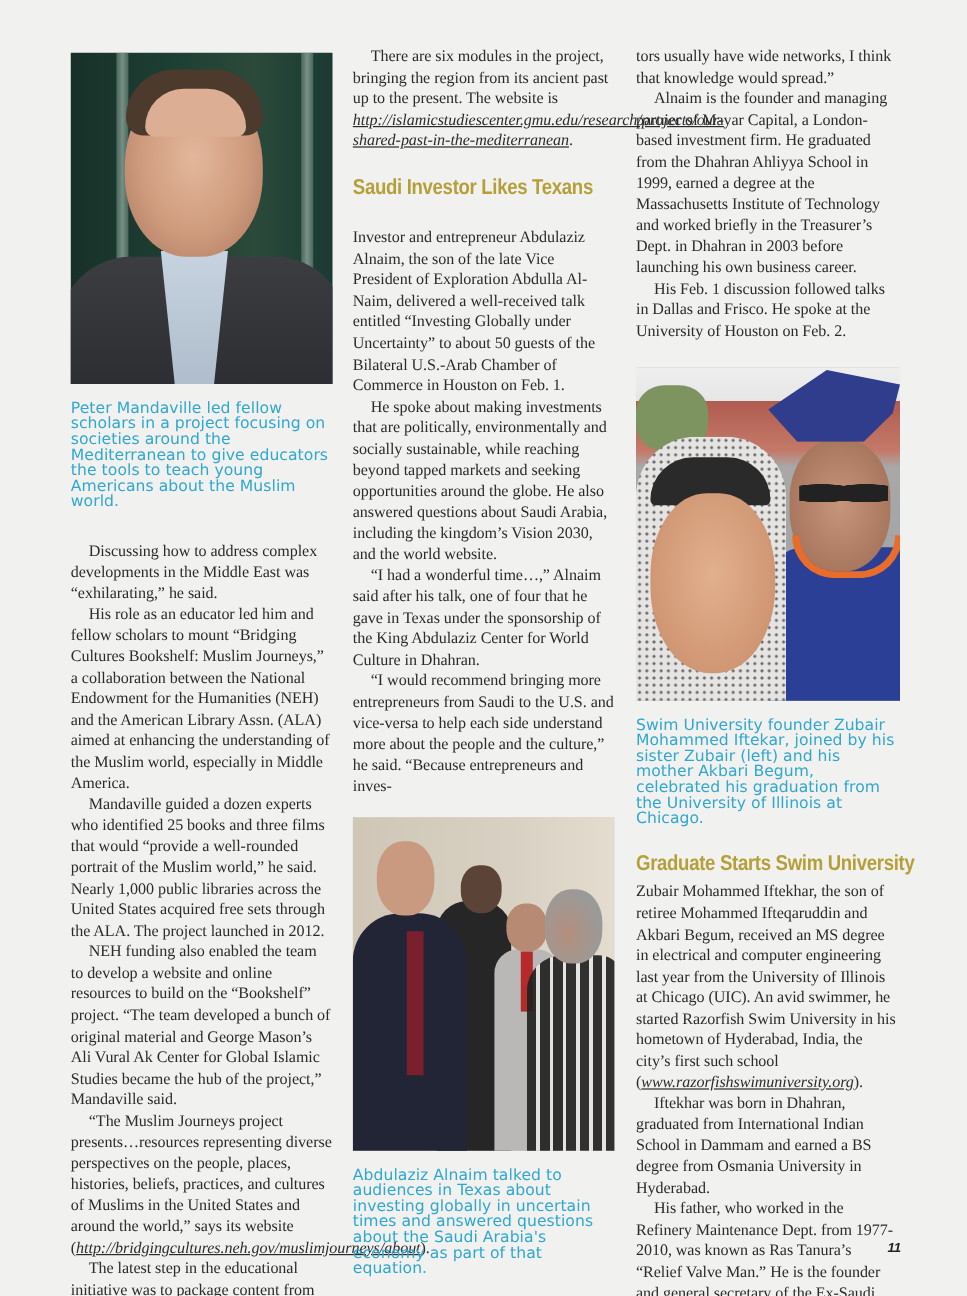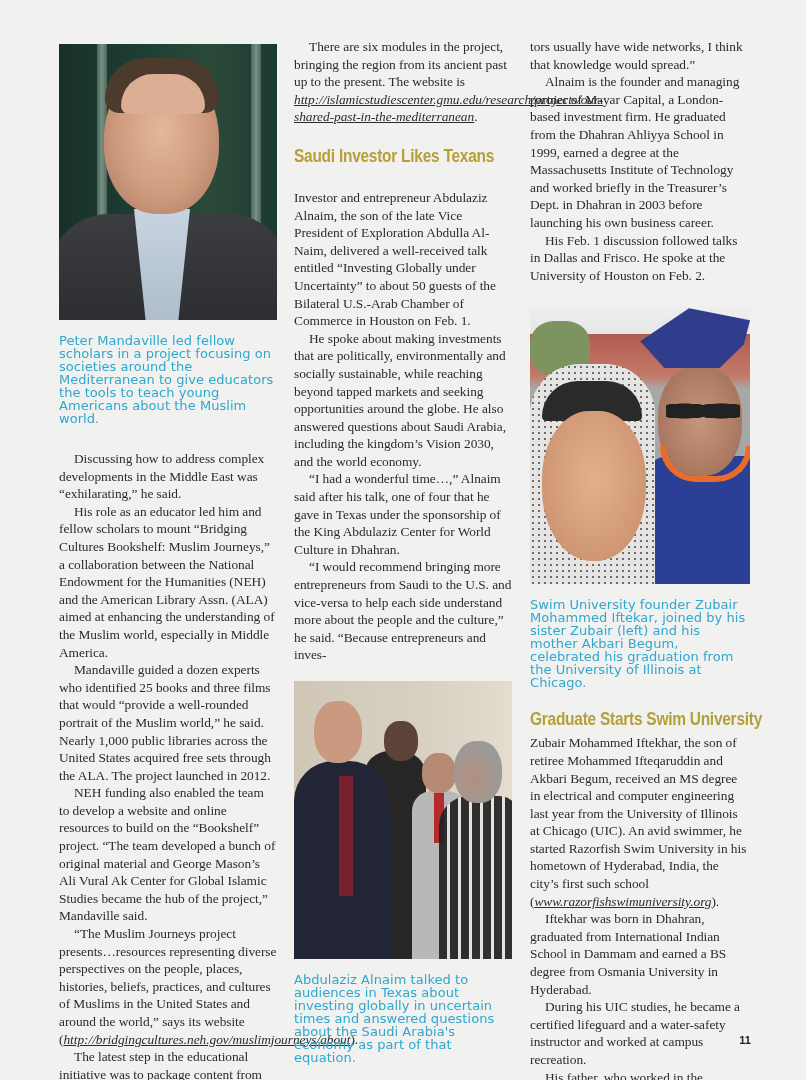--- a/index.html
+++ b/index.html
@@ -31,21 +31,21 @@
   .headline {
     font-family:"Liberation Sans", sans-serif;
     font-stretch:condensed;
     color:#b59f39; font-size:18px; letter-spacing:-0.3px;
     transform:scaleX(0.86); transform-origin:left center;
     white-space:nowrap; margin:0;
   }
   .page-num {
     position:absolute; right:55px; top:1034px;
     font-family:"Liberation Sans", sans-serif; font-weight:bold;
-    font-size:11px; color:#222;
+    font-size:11px; color:#222;font-style:italic;
   }
 
   
   #photo-mandaville { width:218px; height:276px; background:#1f3a33; }
   #photo-mandaville .bg1 { position:absolute; left:0; top:0; width:100%; height:100%;
     background:linear-gradient(90deg,#183128 0%,#1e3f34 40%,#2b4a3a 70%,#1a3a33 100%); }
   #photo-mandaville .pillar { position:absolute; top:0; width:10px; height:190px; background:linear-gradient(90deg,#5d7a6f,#9fb4aa,#5d7a6f); opacity:0.7; }
   #photo-mandaville .face { position:absolute; left:45px; top:20px; width:115px; height:150px;
     background:radial-gradient(ellipse at 50% 45%, #e3b79c 0%, #cf9b7d 55%, #a97761 100%); border-radius:50% 50% 45% 45%; }
   #photo-mandaville .hair { position:absolute; left:46px; top:14px; width:114px; height:55px;
@@ -121,21 +121,21 @@
     
   </div>
   <div class="body-text">
     <p><span>There are six modules in the project, bringing the region from its ancient past up to the present. The website is </span><em>http://islamicstudiescenter.gmu.edu/research/projects/our-shared-past-in-the-mediterranean</em><span>.</span></p>
   </div>
 
   <h2 class="headline" style="margin-top:20px">Saudi Investor Likes Texans</h2>
 
   <div class="body-text" style="margin-top:22px">
     <p class="noindent">Investor and entrepreneur Abdulaziz Alnaim, the son of the late Vice President of Exploration Abdulla Al-Naim, delivered a well-received talk entitled “Investing Globally under Uncertainty” to about 50 guests of the Bilateral U.S.-Arab Chamber of Commerce in Houston on Feb. 1.</p>
-    <p>He spoke about making investments that are politically, environmentally and socially sustainable, while reaching beyond tapped markets and seeking opportunities around the globe. He also answered questions about Saudi Arabia, including the kingdom’s Vision 2030, and the world economy.</p>
+    <p>He spoke about making investments that are politically, environmentally and socially sustainable, while reaching beyond tapped markets and seeking opportunities around the globe. He also answered questions about Saudi Arabia, including the kingdom’s Vision 2030, and the world website.</p>
     <p>“I had a wonderful time…,” Alnaim said after his talk, one of four that he gave in Texas under the sponsorship of the King Abdulaziz Center for World Culture in Dhahran.</p>
     <p>“I would recommend bringing more entrepreneurs from Saudi to the U.S. and vice-versa to help each side understand more about the people and the culture,” he said. “Because entrepreneurs and inves-</p>
   </div>
 
   <div class="photo" id="photo-alnaim" title="Abdulaziz Alnaim speaking with guests">
     <div class="wall"></div>
     <div class="p-back"></div>
     <div class="p-back-head"></div>
     <div class="p-mid"></div>
     <div class="p-mid-head"></div>
@@ -168,18 +168,17 @@
     <div class="band"></div>
     <div class="girl-face"></div>
   </div>
   <div class="caption" style="margin-top:14px">Swim University founder Zubair Mohammed Iftekar, joined by his sister Zubair (left) and his mother Akbari Begum, celebrated his graduation from the University of Illinois at Chicago.</div>
 
   <h2 class="headline" style="margin-top:20px">Graduate Starts Swim University</h2>
 
   <div class="body-text" style="margin-top:4px">
     <p class="noindent"><span>Zubair Mohammed Iftekhar, the son of retiree Mohammed Ifteqaruddin and Akbari Begum, received an MS degree in electrical and computer engineering last year from the University of Illinois at Chicago (UIC). An avid swimmer, he started Razorfish Swim University in his hometown of Hyderabad, India, the city’s first such school (</span><em>www.razorfishswimuniversity.org</em><span>).</span></p>
     <p>Iftekhar was born in Dhahran, graduated from International Indian School in Dammam and earned a BS degree from Osmania University in Hyderabad.</p>
-    <p>During his UIC studies, he became a certified lifeguard and a water-safety instructor and worked at campus recreation.</p>
     <p>His father, who worked in the Refinery Maintenance Dept. from 1977-2010, was known as Ras Tanura’s “Relief Valve Man.” He is the founder and general secretary of the Ex-Saudi Aramco Employees Assn. in Hyderabad.</p>
   </div>
 </div>
 
 <div class="page-num">11</div>
 
 </body></html>

